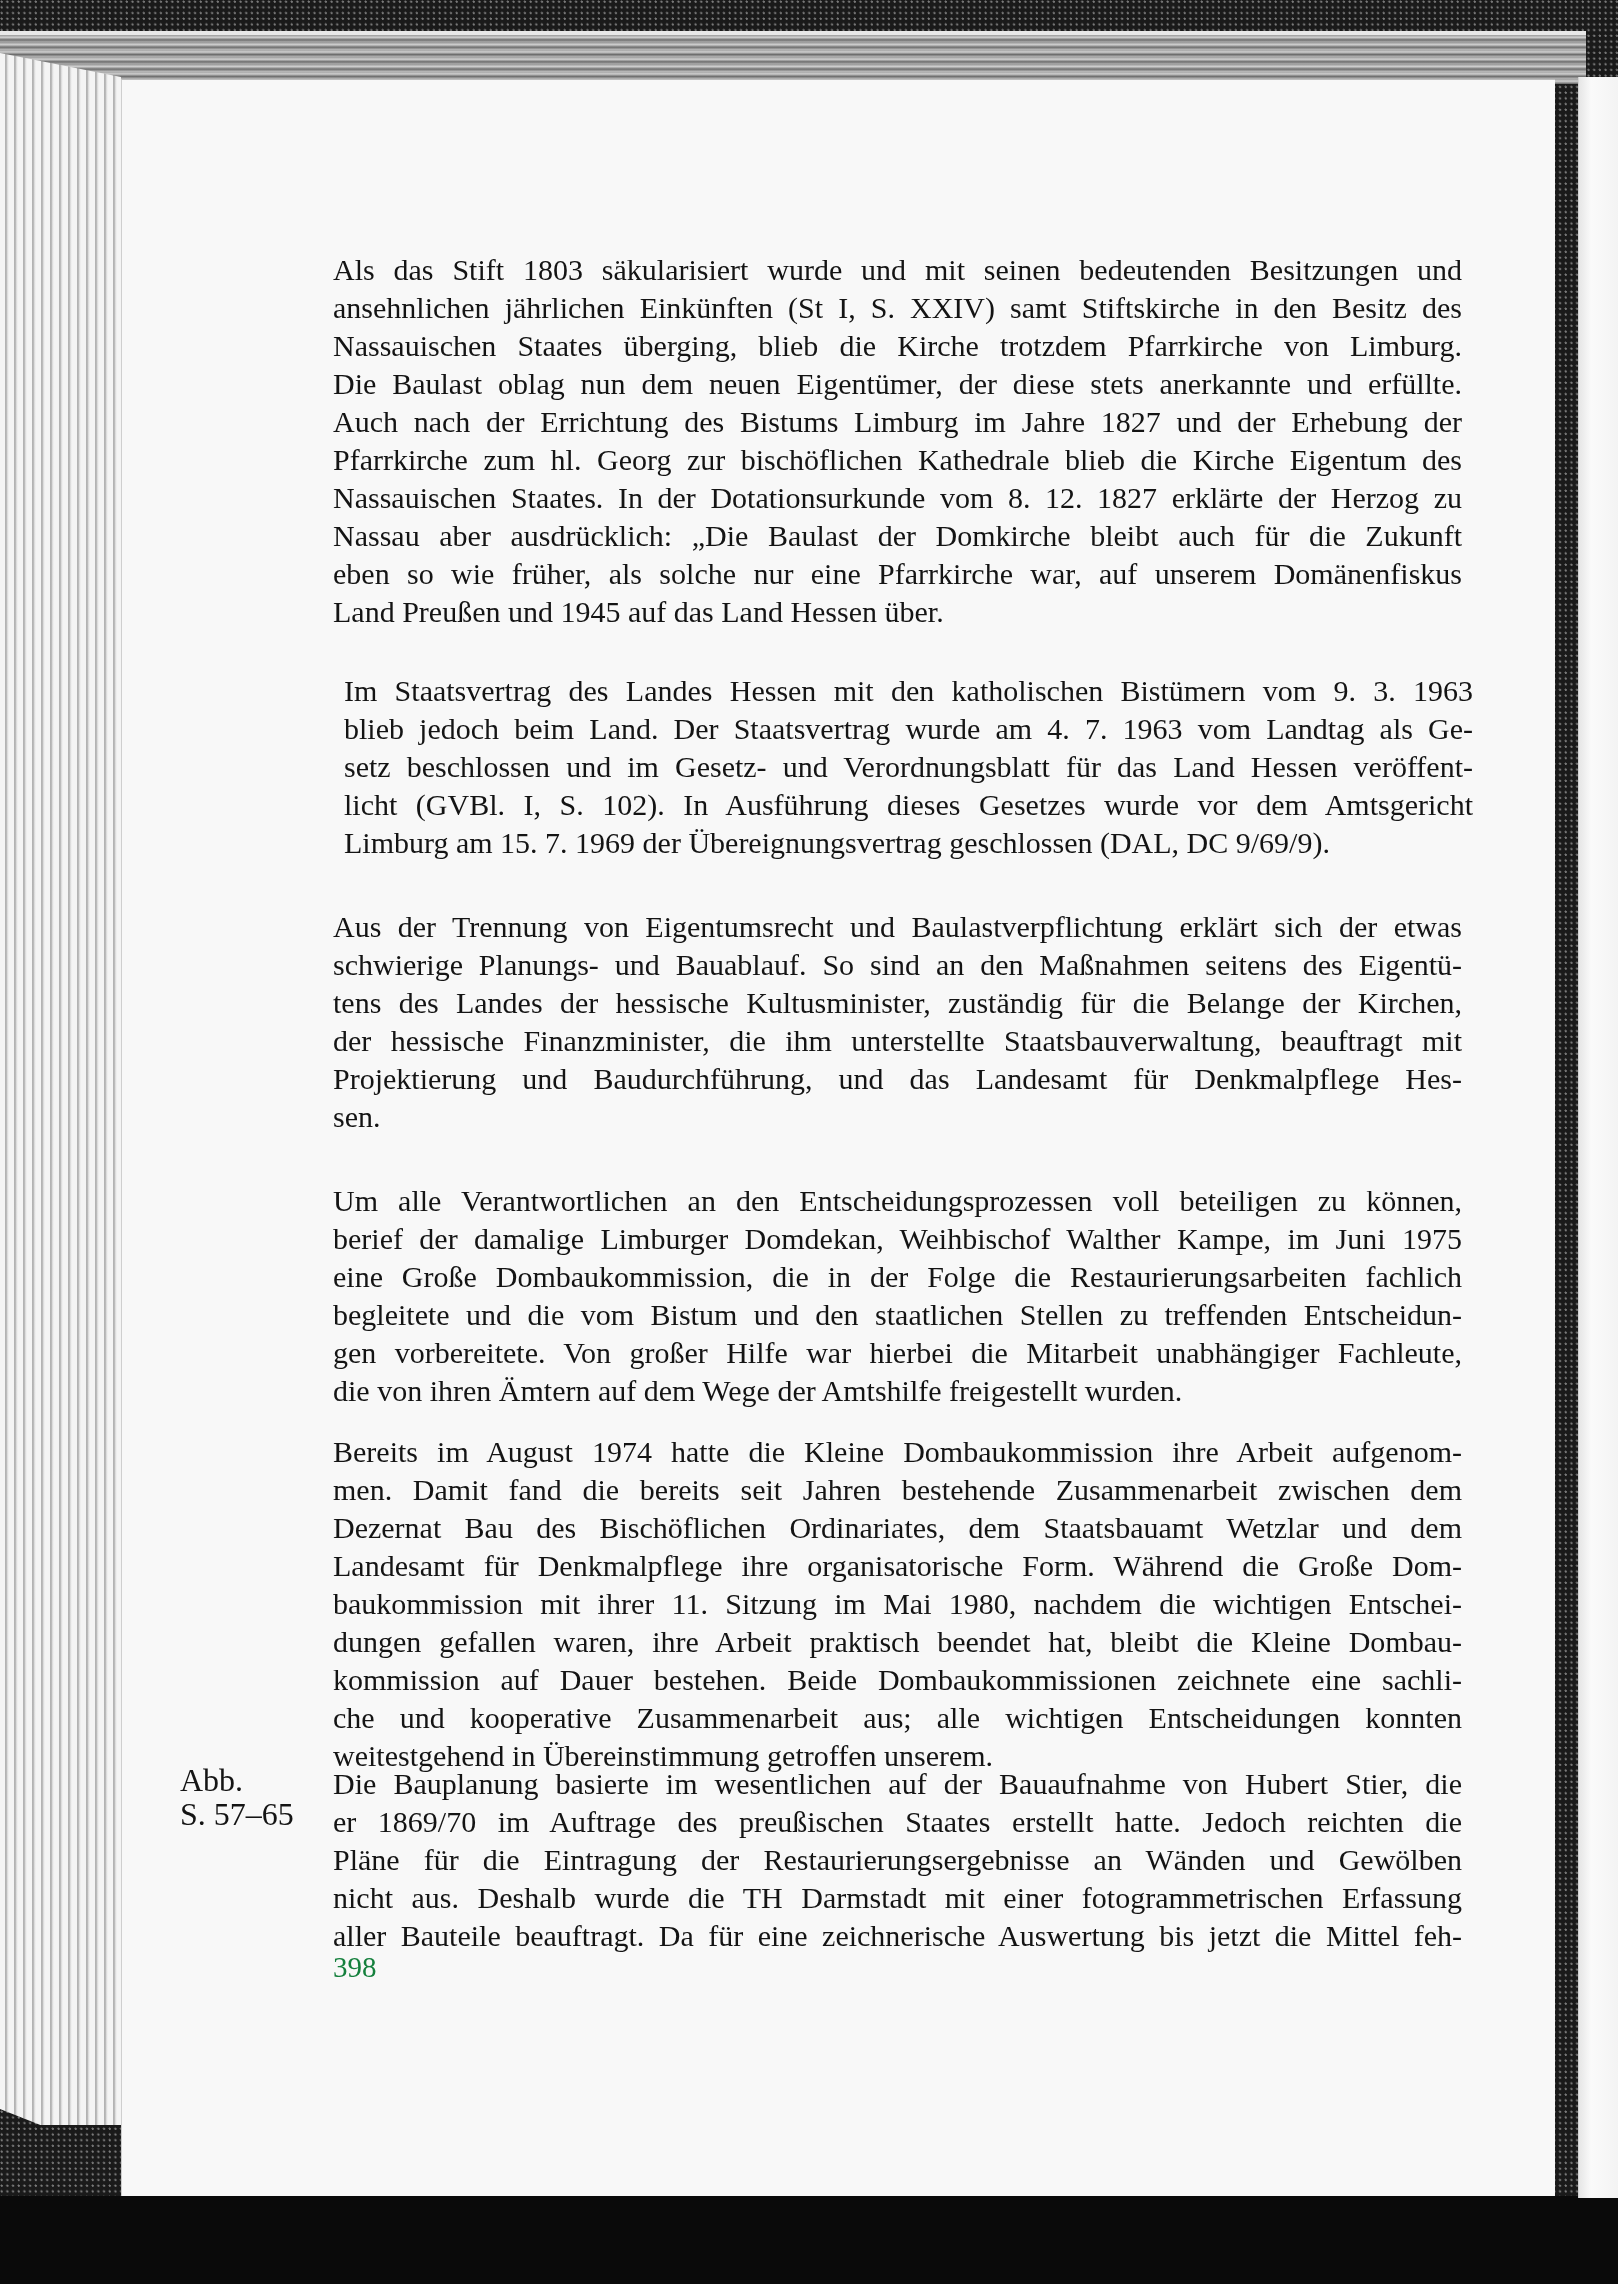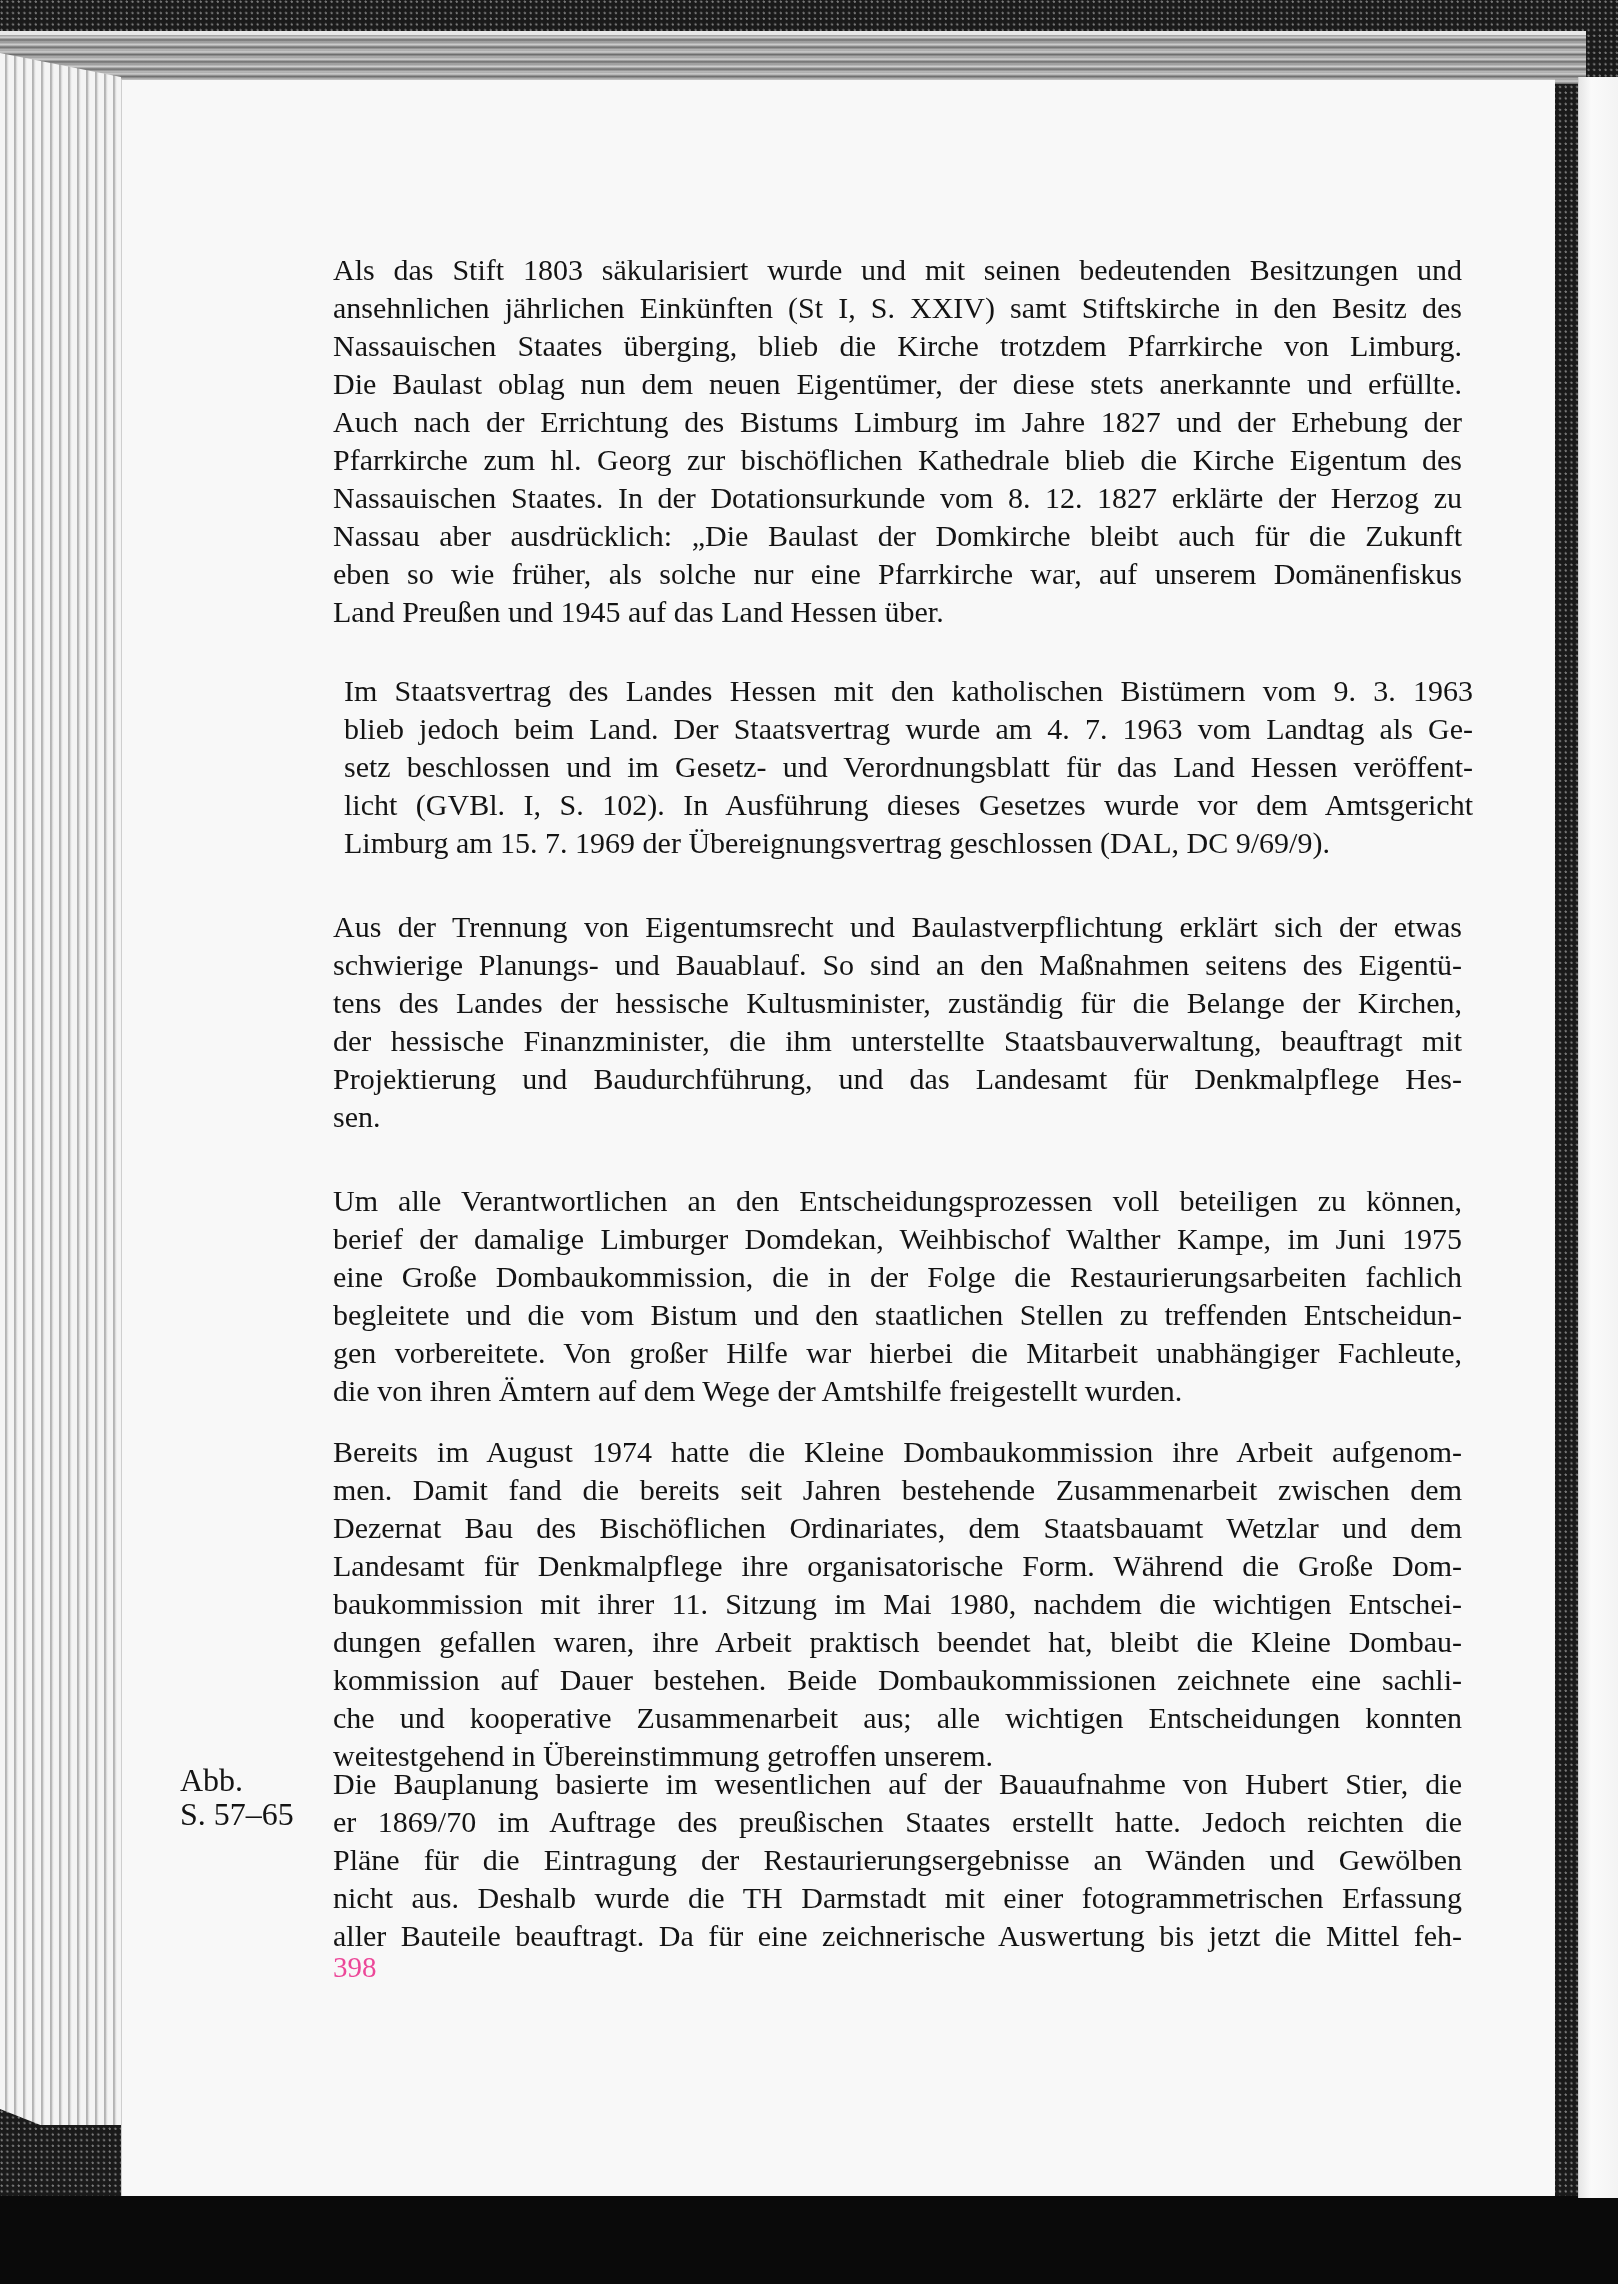--- a/index.html
+++ b/index.html
@@ -45,21 +45,21 @@
   }
   .para { margin:0 0 13px 0; text-indent:0; }
   .para .line { display:block; text-align:justify; text-align-last:justify; white-space:nowrap; }
   .para .line.last { text-align-last:left; }
   .margin-note {
     position:absolute; left:180px; top:1763px;
     font-size:32px; line-height:34px; color:#141414;
   }
   .page-number {
     position:absolute; left:333px; top:1951px;
-    font-size:29px; color:#ec4899;
+    font-size:29px; color:#15803d;
   }
 </style>
 </head>
 <body>
 
 <div class="scanner-bg"></div>
 <div class="bottom-dark"></div>
 <div class="top-edge"></div>
 <div class="left-stack"></div>
 

